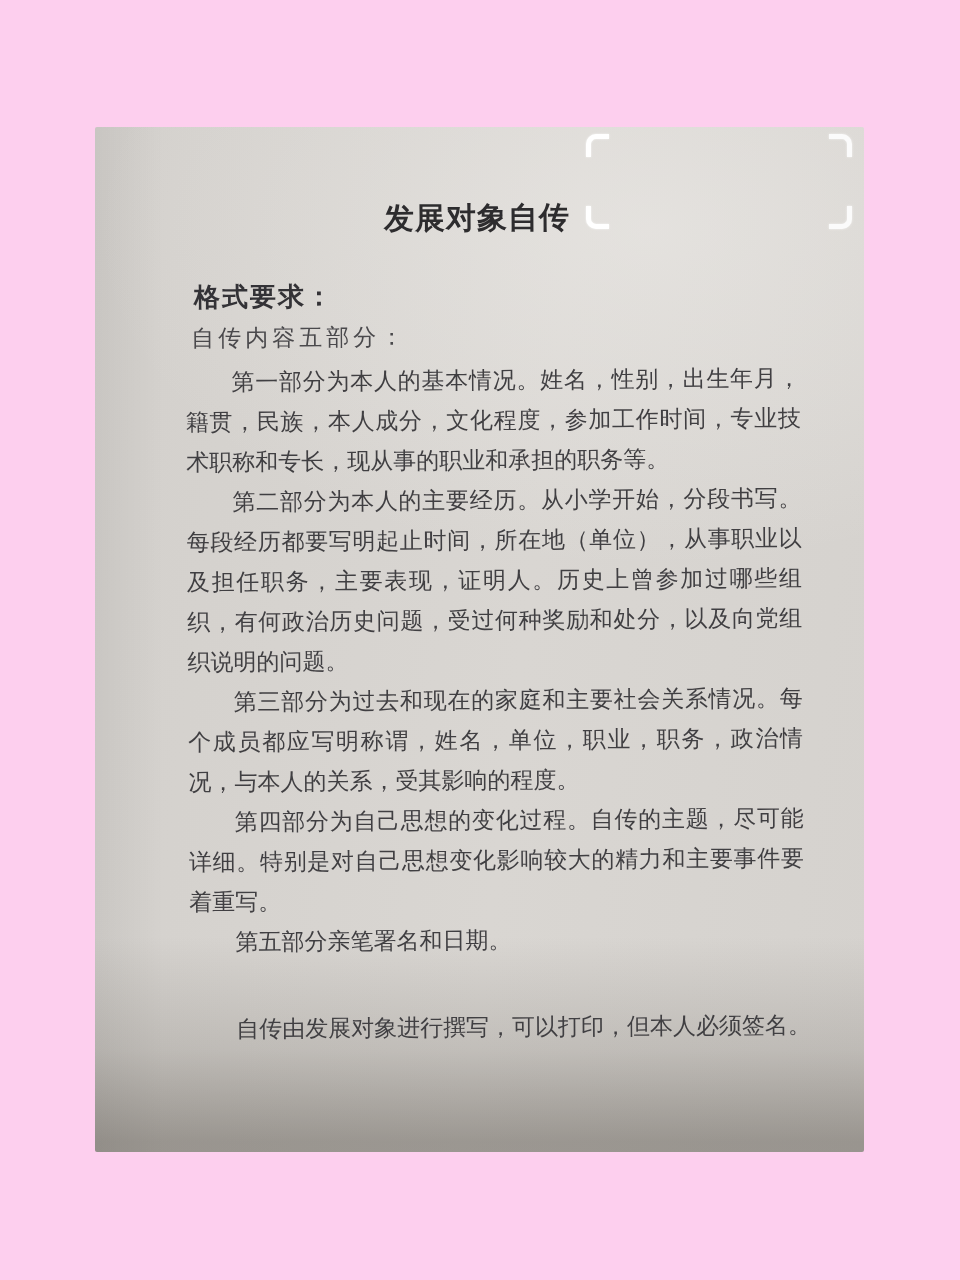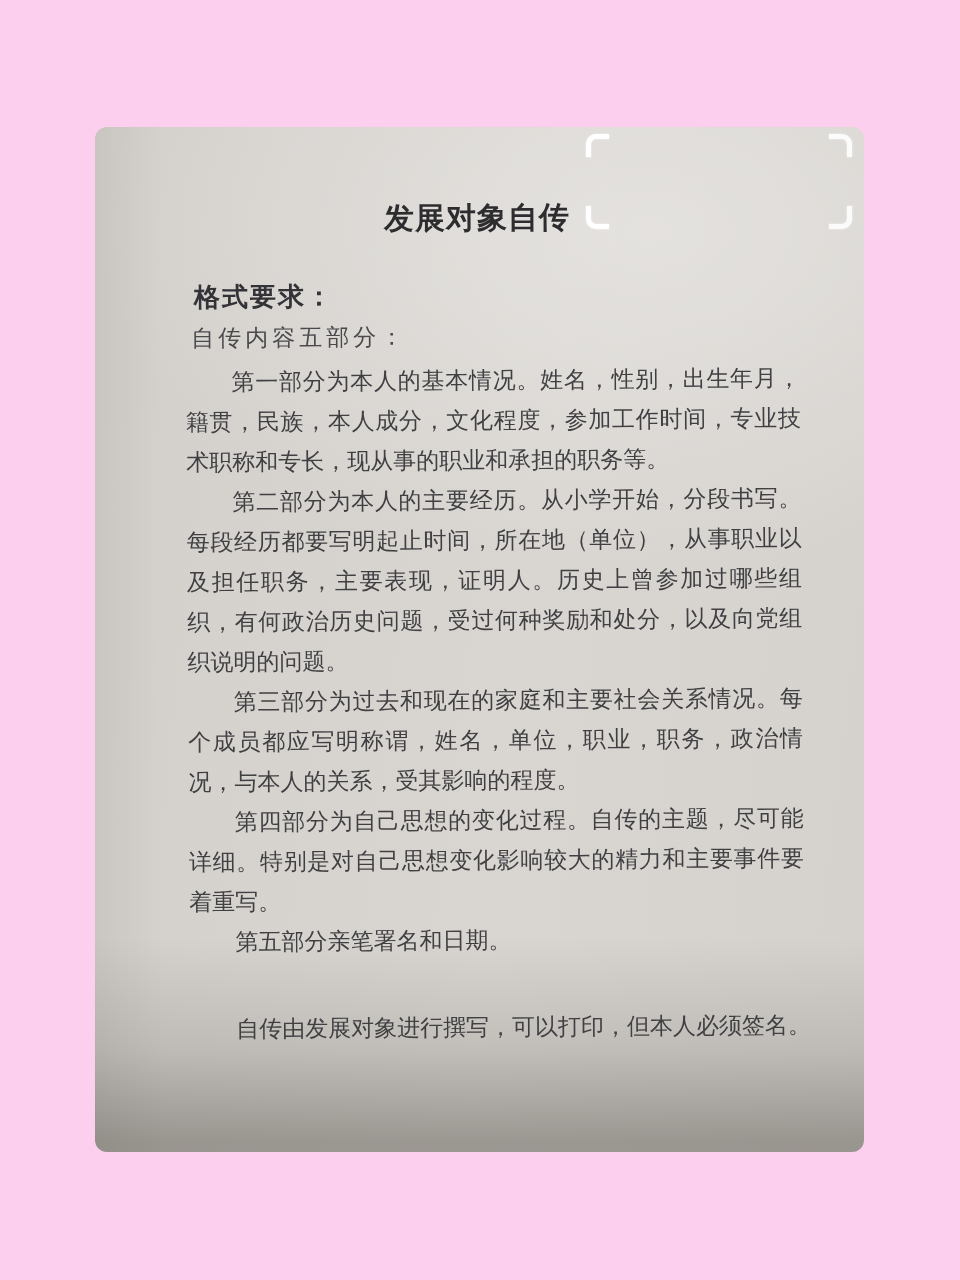--- a/index.html
+++ b/index.html
@@ -10,21 +10,21 @@
   }
   .canvas {
     position: relative;
     width: 960px; height: 1280px;
     background: #fdcfee;
   }
   .paper {
     position: absolute;
     left: 95px; top: 127px;
     width: 769px; height: 1025px;
-    border-radius: 12px;
+    border-radius: 2px;
     background-color: #d8d5d1;
     background-image:
       linear-gradient(to bottom, rgba(70,64,56,0) 79%, rgba(70,64,56,0.16) 90%, rgba(70,64,56,0.42) 99%),
       radial-gradient(120% 55% at 72% 10%, rgba(238,236,233,0.55) 0%, rgba(238,236,233,0) 60%),
       linear-gradient(to right, rgba(0,0,0,0.05) 0%, rgba(0,0,0,0) 9%),
       linear-gradient(97deg, #d3d0cc 0%, #d9d6d2 55%, #d5d2ce 100%);
   }
   .text-area {
     position: absolute;
     left: 0; top: 0; width: 100%;

